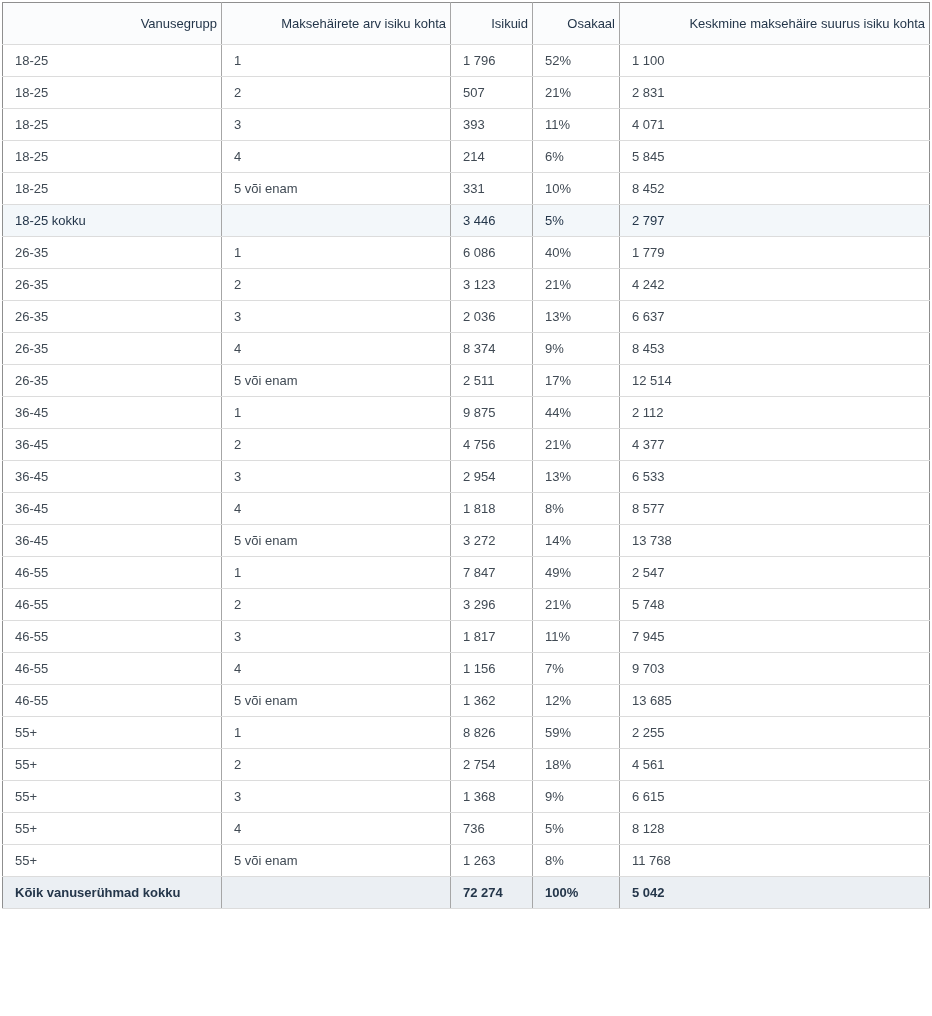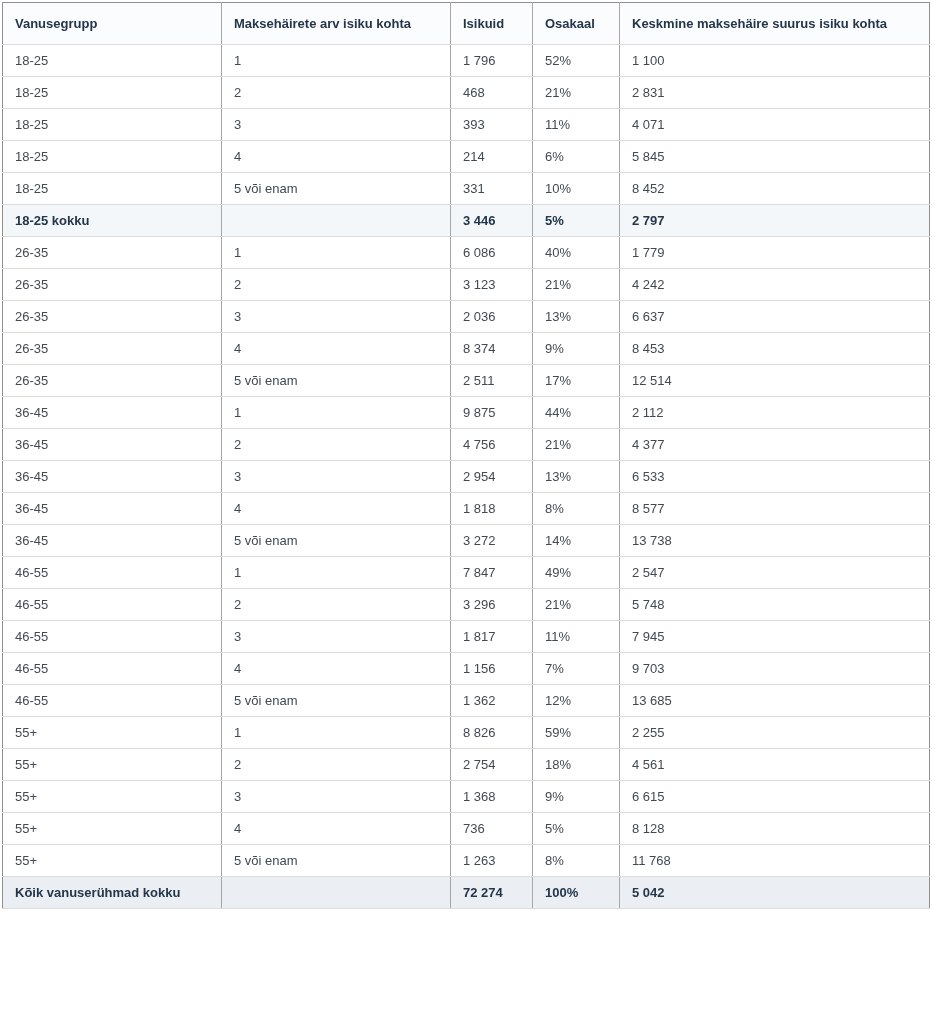--- a/index.html
+++ b/index.html
@@ -45,28 +45,29 @@
     border-bottom: 1px solid var(--row-border);
     overflow: hidden;
     white-space: nowrap;
     box-sizing: border-box;
     line-height: 15px;
   }
   th:last-child, td:last-child { border-right: none; }
   thead th {
     background: var(--header-bg);
     color: var(--header-text);
-    font-weight: 700;
+    font-weight: 400;
     height: 42px;
-    padding: 13px 12px;
+    padding: 13px 4px;
+    text-align: right;
   }
   tbody td { background: var(--row-bg); height: 31px; }
   tr.subtotal td {
     background: var(--subtotal-bg);
-    font-weight: 700;
+    font-weight: 400;
     color: var(--header-text);
   }
   tr.grandtotal td {
     background: var(--grandtotal-bg);
     font-weight: 700;
     color: var(--header-text);
   }
 </style>
 </head>
 <body>
@@ -93,21 +94,21 @@
         <tr>
           <td>18-25</td>
           <td>1</td>
           <td>1 796</td>
           <td>52%</td>
           <td>1 100</td>
         </tr>
         <tr>
           <td>18-25</td>
           <td>2</td>
-          <td>468</td>
+          <td>507</td>
           <td>21%</td>
           <td>2 831</td>
         </tr>
         <tr>
           <td>18-25</td>
           <td>3</td>
           <td>393</td>
           <td>11%</td>
           <td>4 071</td>
         </tr>

